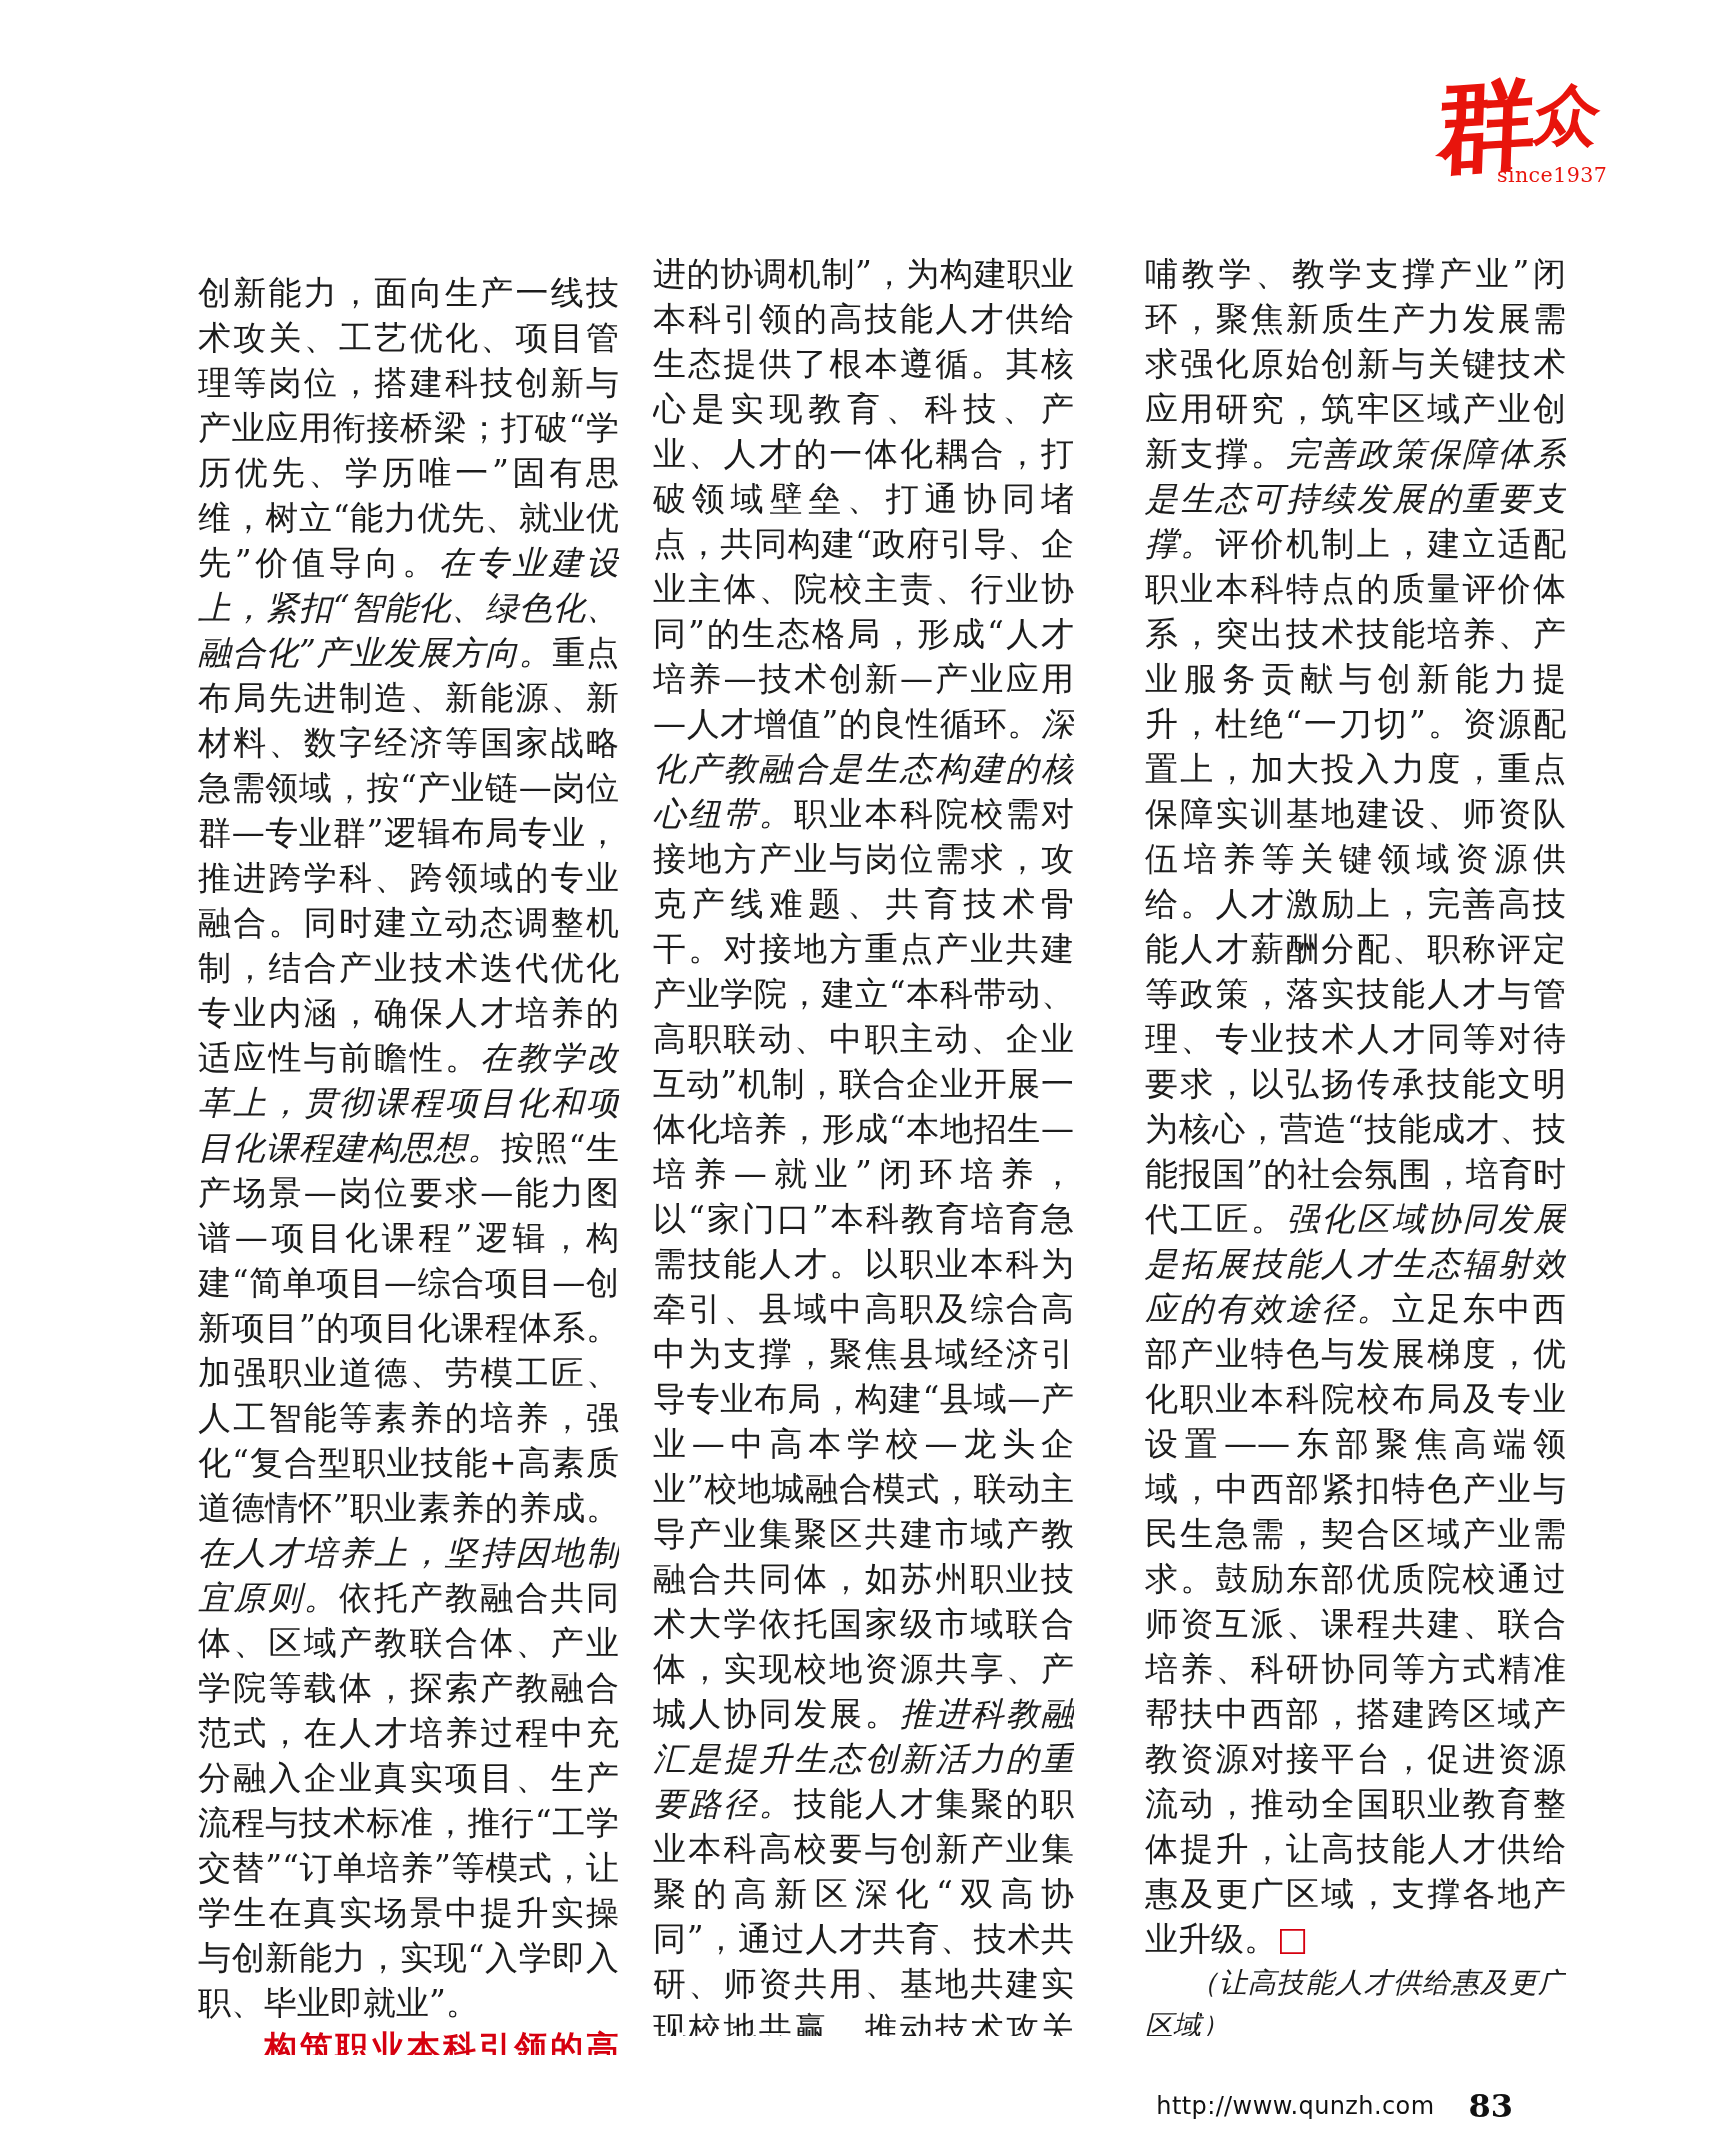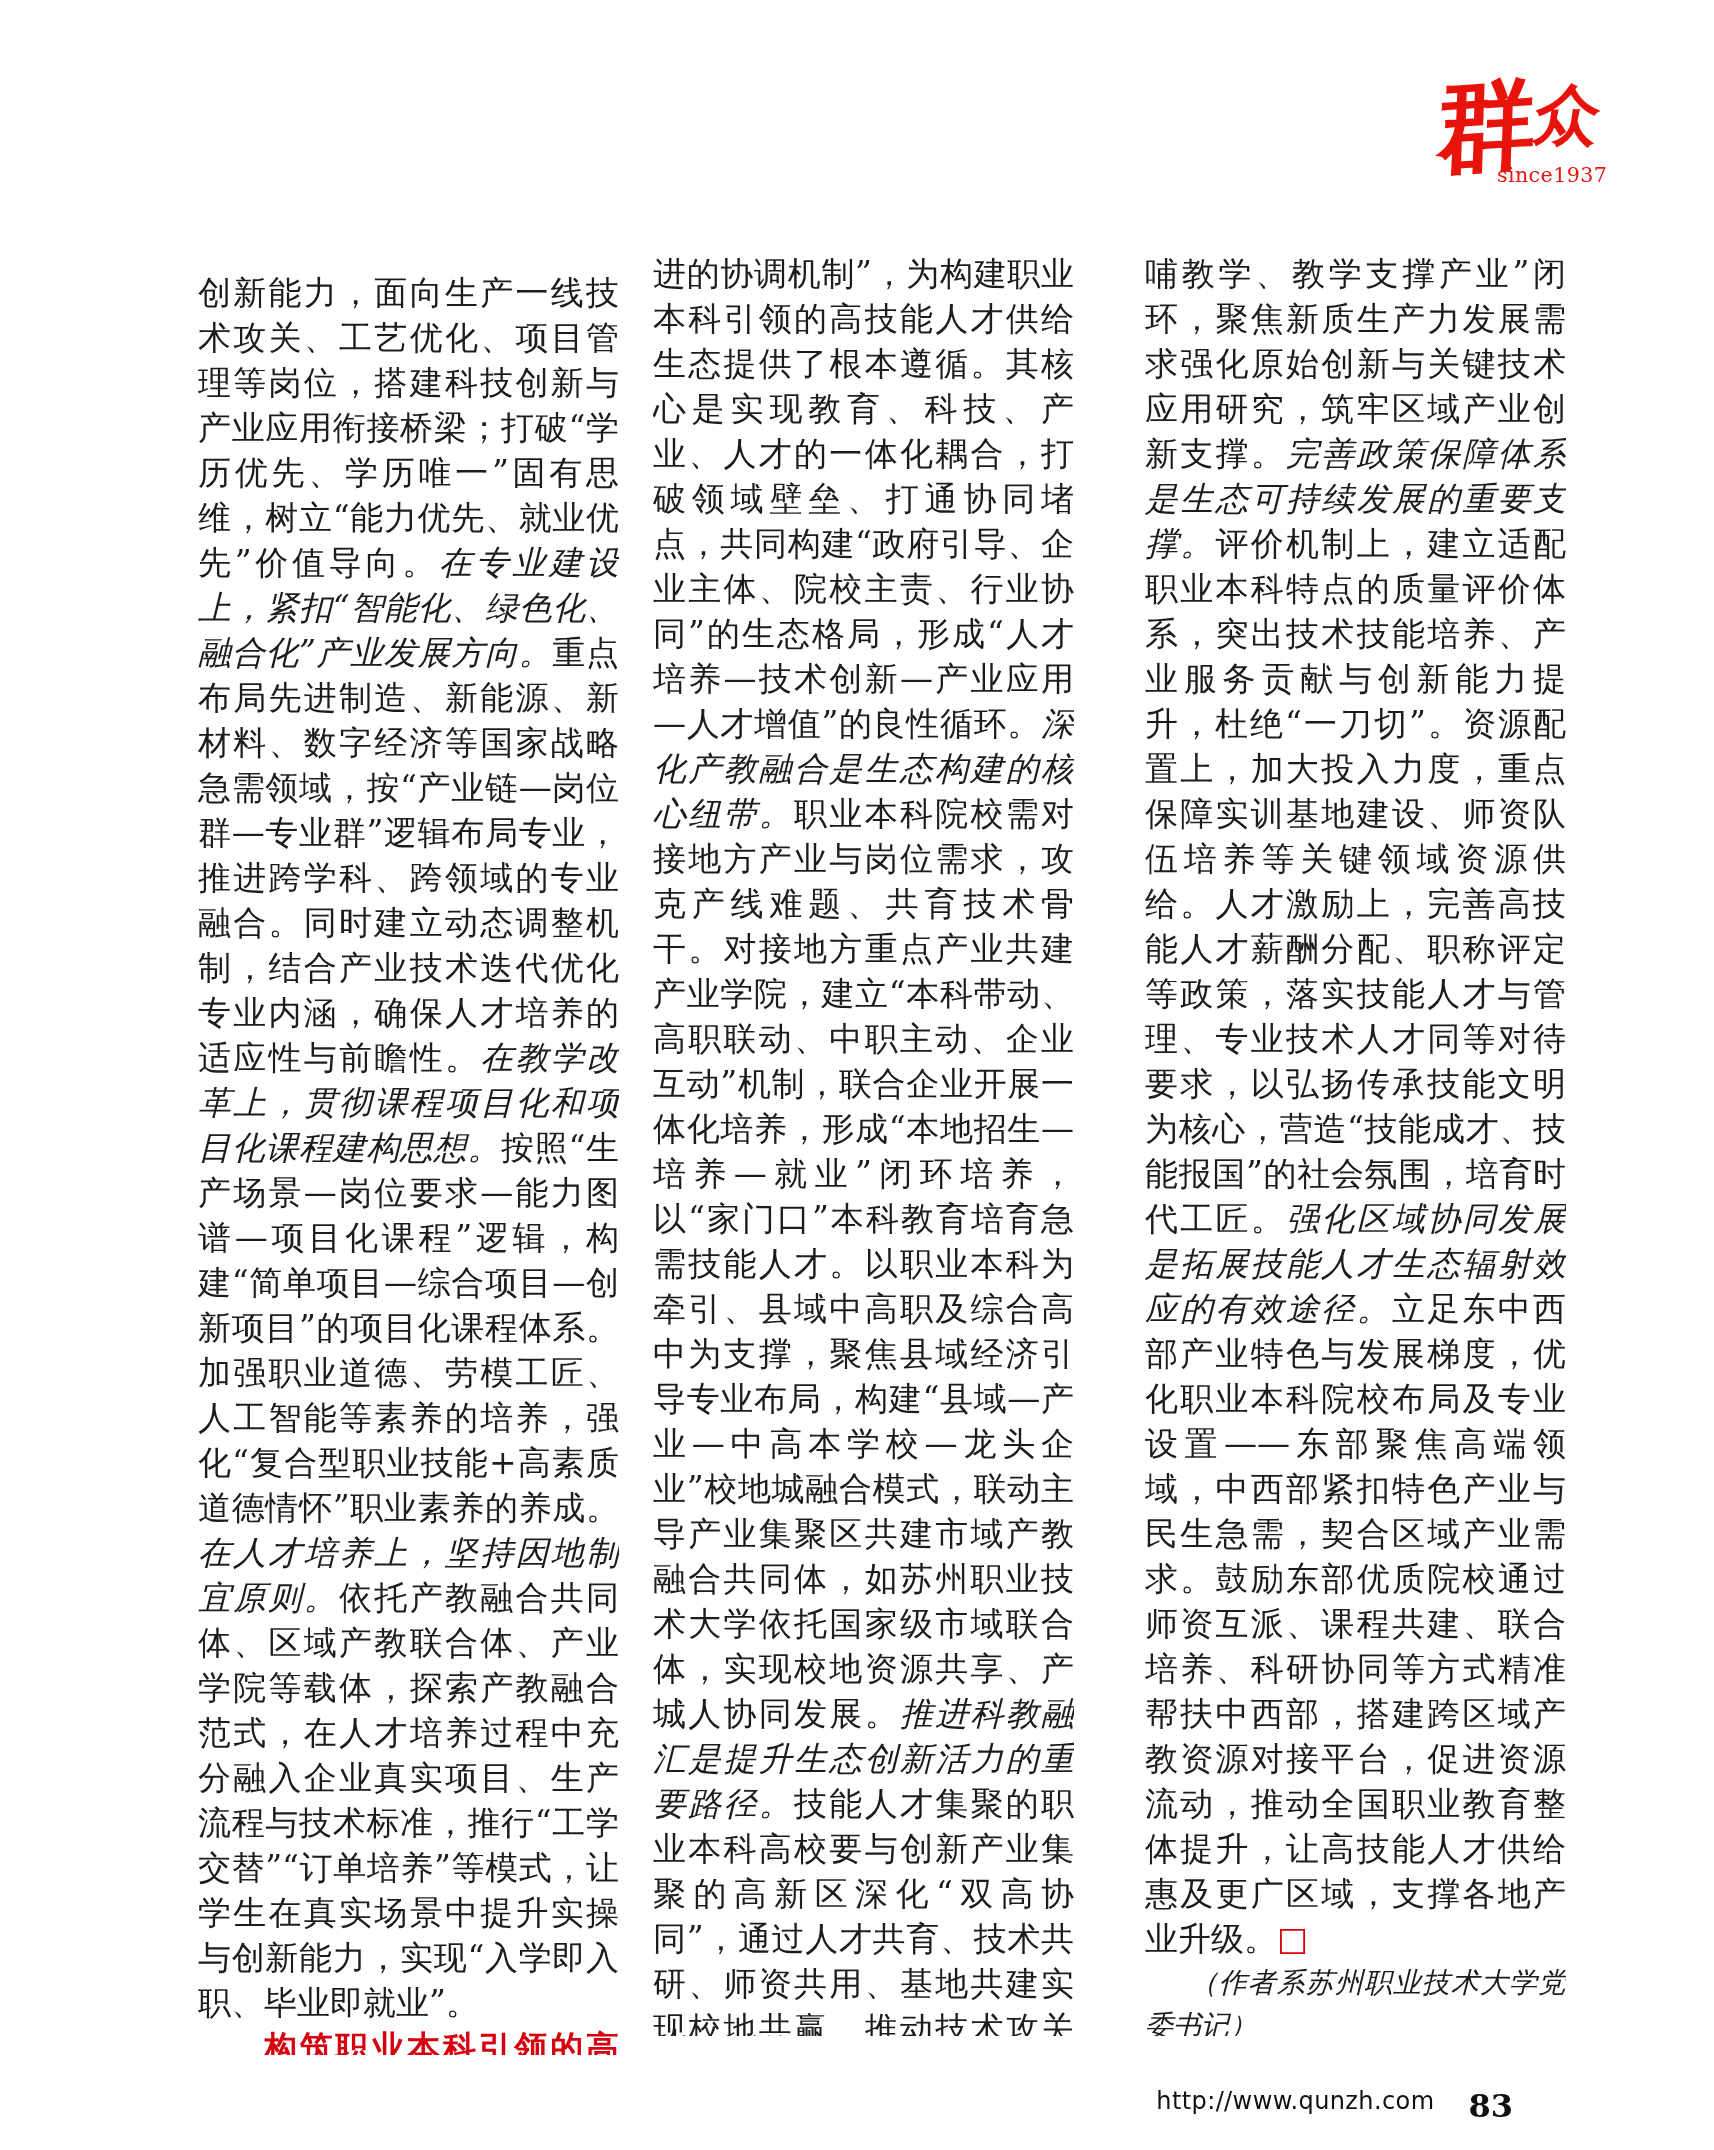--- a/index.html
+++ b/index.html
@@ -44,21 +44,21 @@
   .red-heading{
     color:#d6000f;font-weight:bold;
     font-family:"DejaVu Sans","Liberation Sans",sans-serif;
   }
   .end-mark{color:#d6000f;font-family:"DejaVu Sans",sans-serif;}
   .meta{font-size:28px;line-height:43px;}
   .author-line{font-style:italic;text-indent:1.6em;}
   
   .footer{
     position:absolute;top:2087px;right:202px;
-    display:flex;align-items:flex-start;gap:34px;
+    display:flex;align-items:center;gap:34px;
   }
   .footer-url{
     font-family:"DejaVu Sans","Liberation Sans",sans-serif;
     font-size:24px;color:#111111;letter-spacing:0.4px;
   }
   .footer-page{
     font-family:"DejaVu Serif","Liberation Serif",serif;
     font-size:32px;font-weight:bold;color:#111111;
   }
 </style>
@@ -76,21 +76,21 @@
     <p><span>创新能力，面向生产一线技术攻关、工艺优化、项目管理等岗位，搭建科技创新与产业应用衔接桥梁；打破“学历优先、学历唯一”固有思维，树立“能力优先、就业优先”价值导向。</span><span class="kai">在专业建设上，紧扣“智能化、绿色化、融合化”产业发展方向。</span><span>重点布局先进制造、新能源、新材料、数字经济等国家战略急需领域，按“产业链—岗位群—专业群”逻辑布局专业，推进跨学科、跨领域的专业融合。同时建立动态调整机制，结合产业技术迭代优化专业内涵，确保人才培养的适应性与前瞻性。</span><span class="kai">在教学改革上，贯彻课程项目化和项目化课程建构思想。</span><span>按照“生产场景—岗位要求—能力图谱—项目化课程”逻辑，构建“简单项目—综合项目—创新项目”的项目化课程体系。加强职业道德、劳模工匠、人工智能等素养的培养，强化“复合型职业技能+高素质道德情怀”职业素养的养成。</span><span class="kai">在人才培养上，坚持因地制宜原则。</span><span>依托产教融合共同体、区域产教联合体、产业学院等载体，探索产教融合范式，在人才培养过程中充分融入企业真实项目、生产流程与技术标准，推行“工学交替”“订单培养”等模式，让学生在真实场景中提升实操与创新能力，实现“入学即入职、毕业即就业”。</span></p>
     <p class="indent"><span class="red-heading">构筑职业本科引领的高技能人才供给生态。</span></p>
   </div>
 
   <div class="col col-2">
     <p><span>进的协调机制”，为构建职业本科引领的高技能人才供给生态提供了根本遵循。其核心是实现教育、科技、产业、人才的一体化耦合，打破领域壁垒、打通协同堵点，共同构建“政府引导、企业主体、院校主责、行业协同”的生态格局，形成“人才培养—技术创新—产业应用—人才增值”的良性循环。</span><span class="kai">深化产教融合是生态构建的核心纽带。</span><span>职业本科院校需对接地方产业与岗位需求，攻克产线难题、共育技术骨干。对接地方重点产业共建产业学院，建立“本科带动、高职联动、中职主动、企业互动”机制，联合企业开展一体化培养，形成“本地招生—培养—就业”闭环培养，以“家门口”本科教育培育急需技能人才。以职业本科为牵引、县域中高职及综合高中为支撑，聚焦县域经济引导专业布局，构建“县域—产业—中高本学校—龙头企业”校地城融合模式，联动主导产业集聚区共建市域产教融合共同体，如苏州职业技术大学依托国家级市域联合体，实现校地资源共享、产城人协同发展。</span><span class="kai">推进科教融汇是提升生态创新活力的重要路径。</span><span>技能人才集聚的职业本科高校要与创新产业集聚的高新区深化“双高协同”，通过人才共育、技术共研、师资共用、基地共建实现校地共赢，推动技术攻关项目转化为教学内容，培育学生创新能力，促进科研成果双向转化，构建“科研反</span></p>
   </div>
 
   <div class="col col-3">
     <p><span>哺教学、教学支撑产业”闭环，聚焦新质生产力发展需求强化原始创新与关键技术应用研究，筑牢区域产业创新支撑。</span><span class="kai">完善政策保障体系是生态可持续发展的重要支撑。</span><span>评价机制上，建立适配职业本科特点的质量评价体系，突出技术技能培养、产业服务贡献与创新能力提升，杜绝“一刀切”。资源配置上，加大投入力度，重点保障实训基地建设、师资队伍培养等关键领域资源供给。人才激励上，完善高技能人才薪酬分配、职称评定等政策，落实技能人才与管理、专业技术人才同等对待要求，以弘扬传承技能文明为核心，营造“技能成才、技能报国”的社会氛围，培育时代工匠。</span><span class="kai">强化区域协同发展是拓展技能人才生态辐射效应的有效途径。</span><span>立足东中西部产业特色与发展梯度，优化职业本科院校布局及专业设置——东部聚焦高端领域，中西部紧扣特色产业与民生急需，契合区域产业需求。鼓励东部优质院校通过师资互派、课程共建、联合培养、科研协同等方式精准帮扶中西部，搭建跨区域产教资源对接平台，促进资源流动，推动全国职业教育整体提升，让高技能人才供给惠及更广区域，支撑各地产业升级。</span><span class="end-mark">□</span></p>
-    <p class="meta author-line">（作者系苏州职业技术大学党委书记）</p>
+    <p class="meta author-line">（让高技能人才供给惠及更广区域）</p>
 
   </div>
 
   <div class="footer">
     <span class="footer-url">http://www.qunzh.com</span>
     <span class="footer-page">83</span>
   </div>
 
 </div>
 

